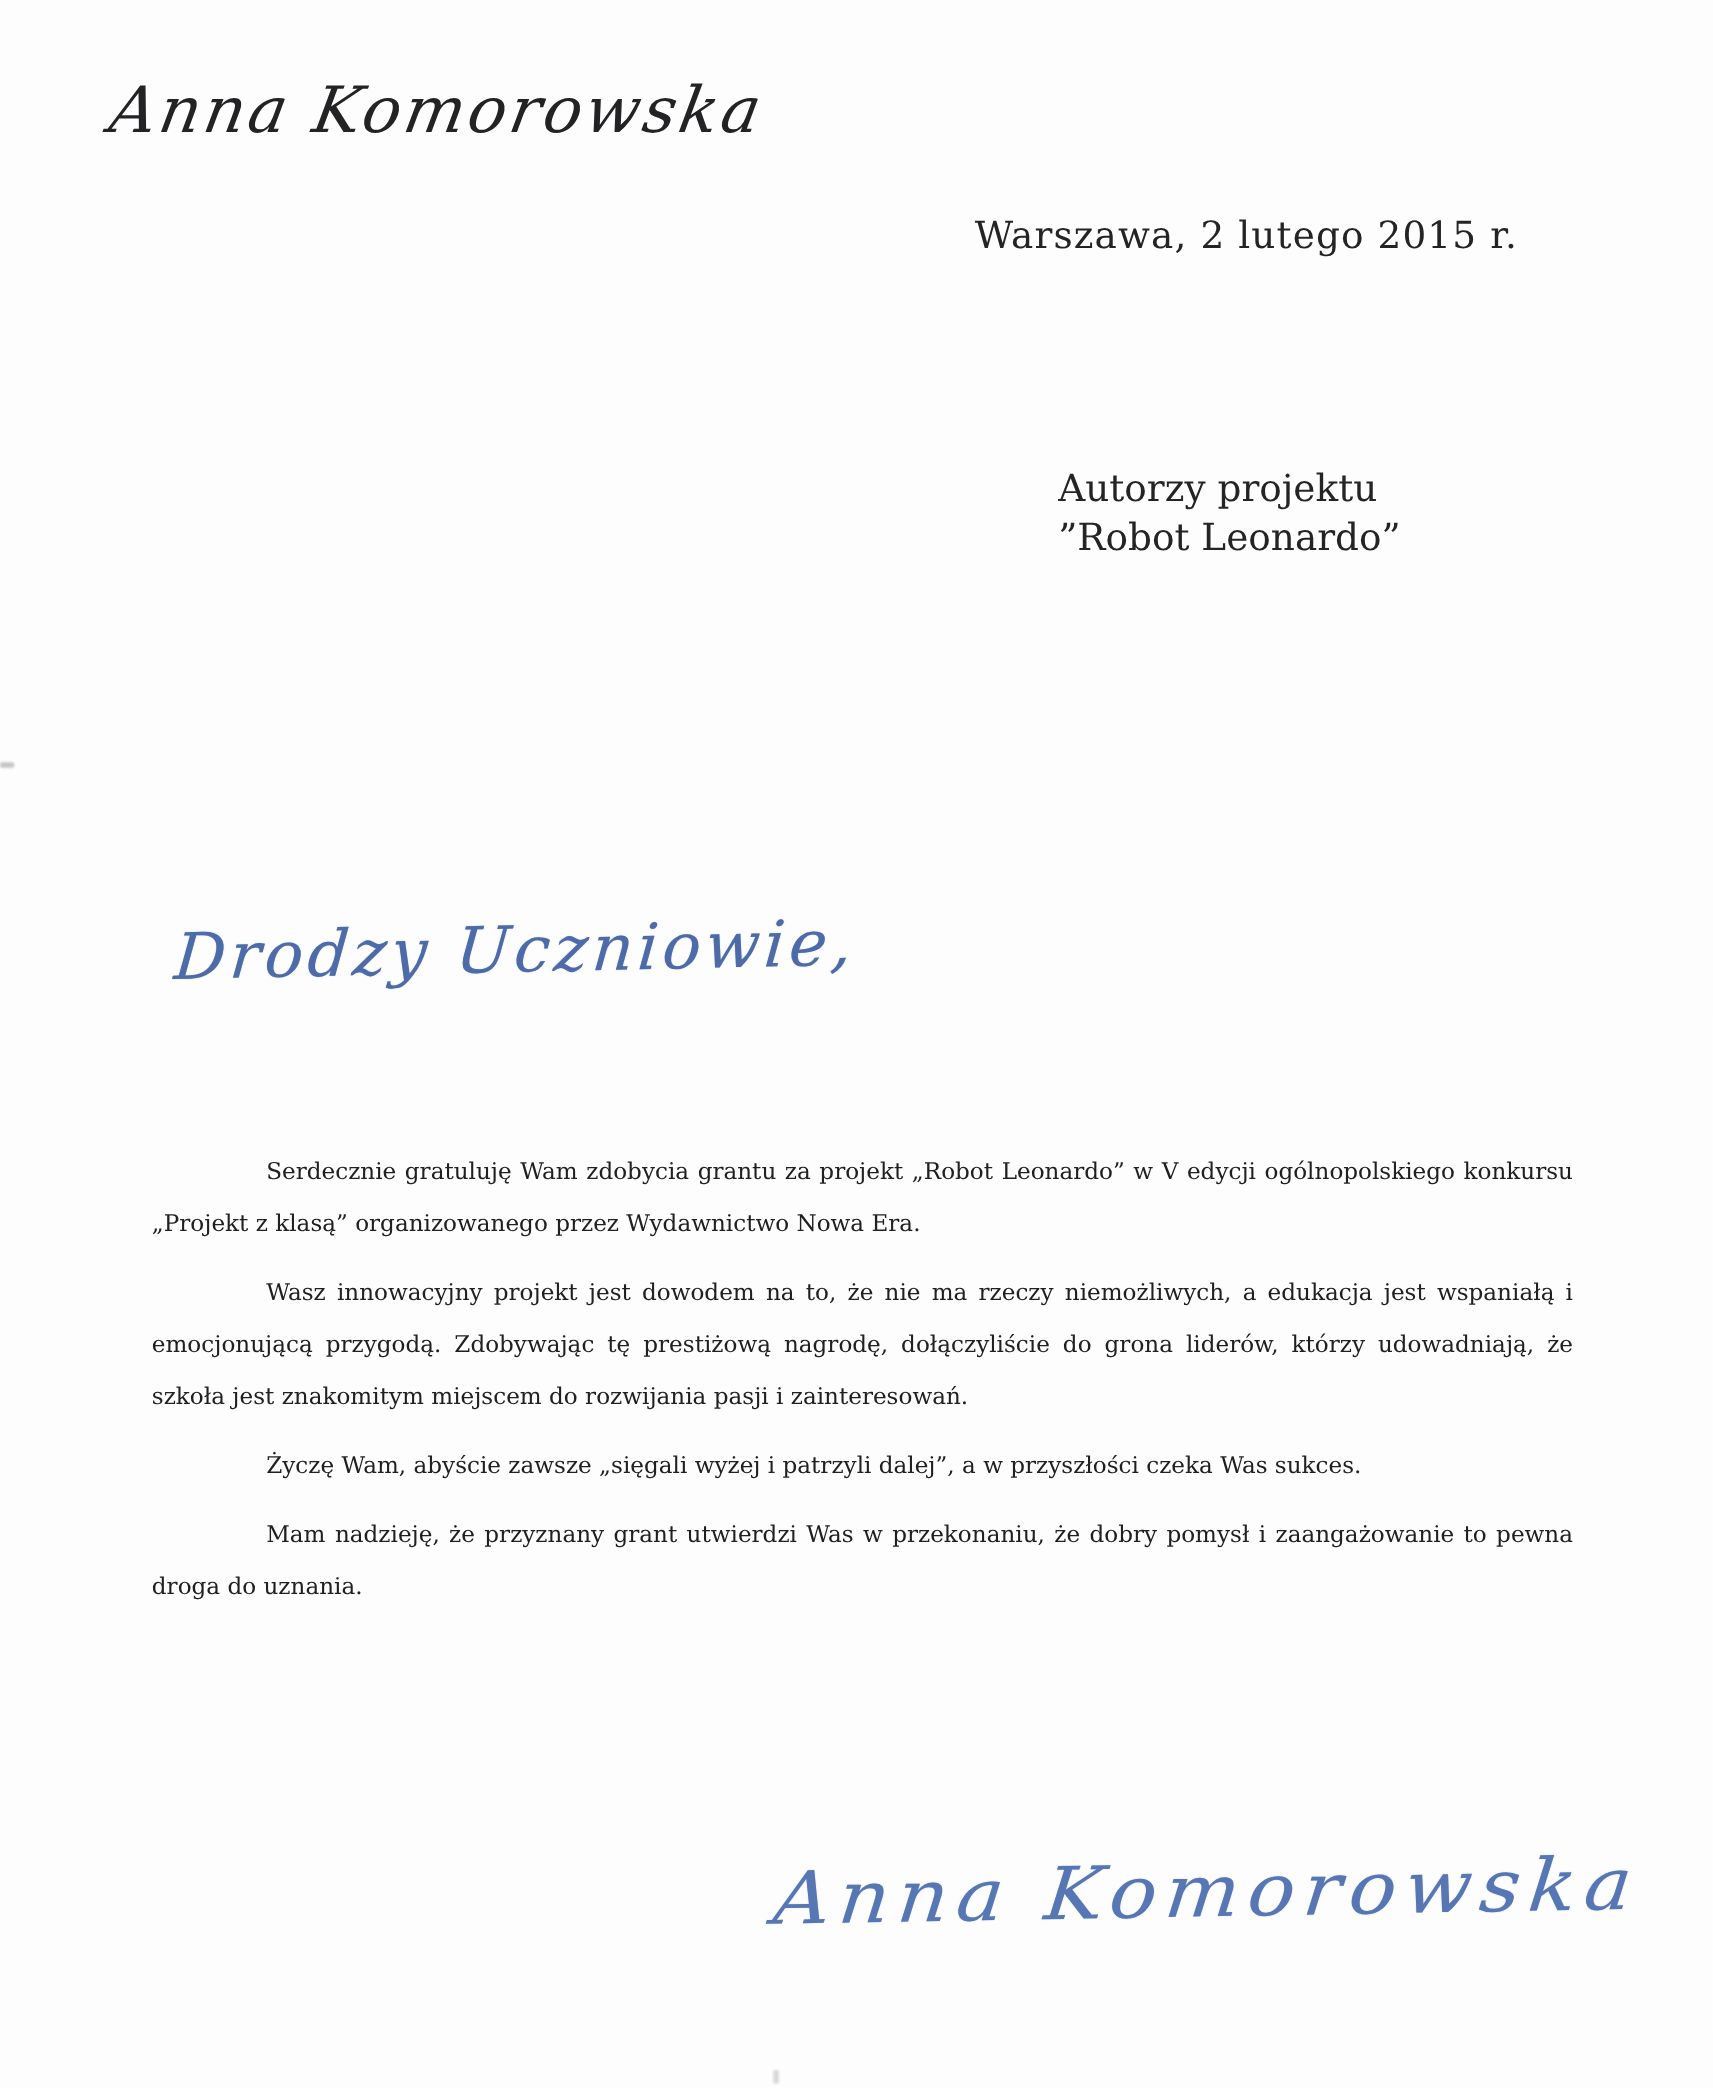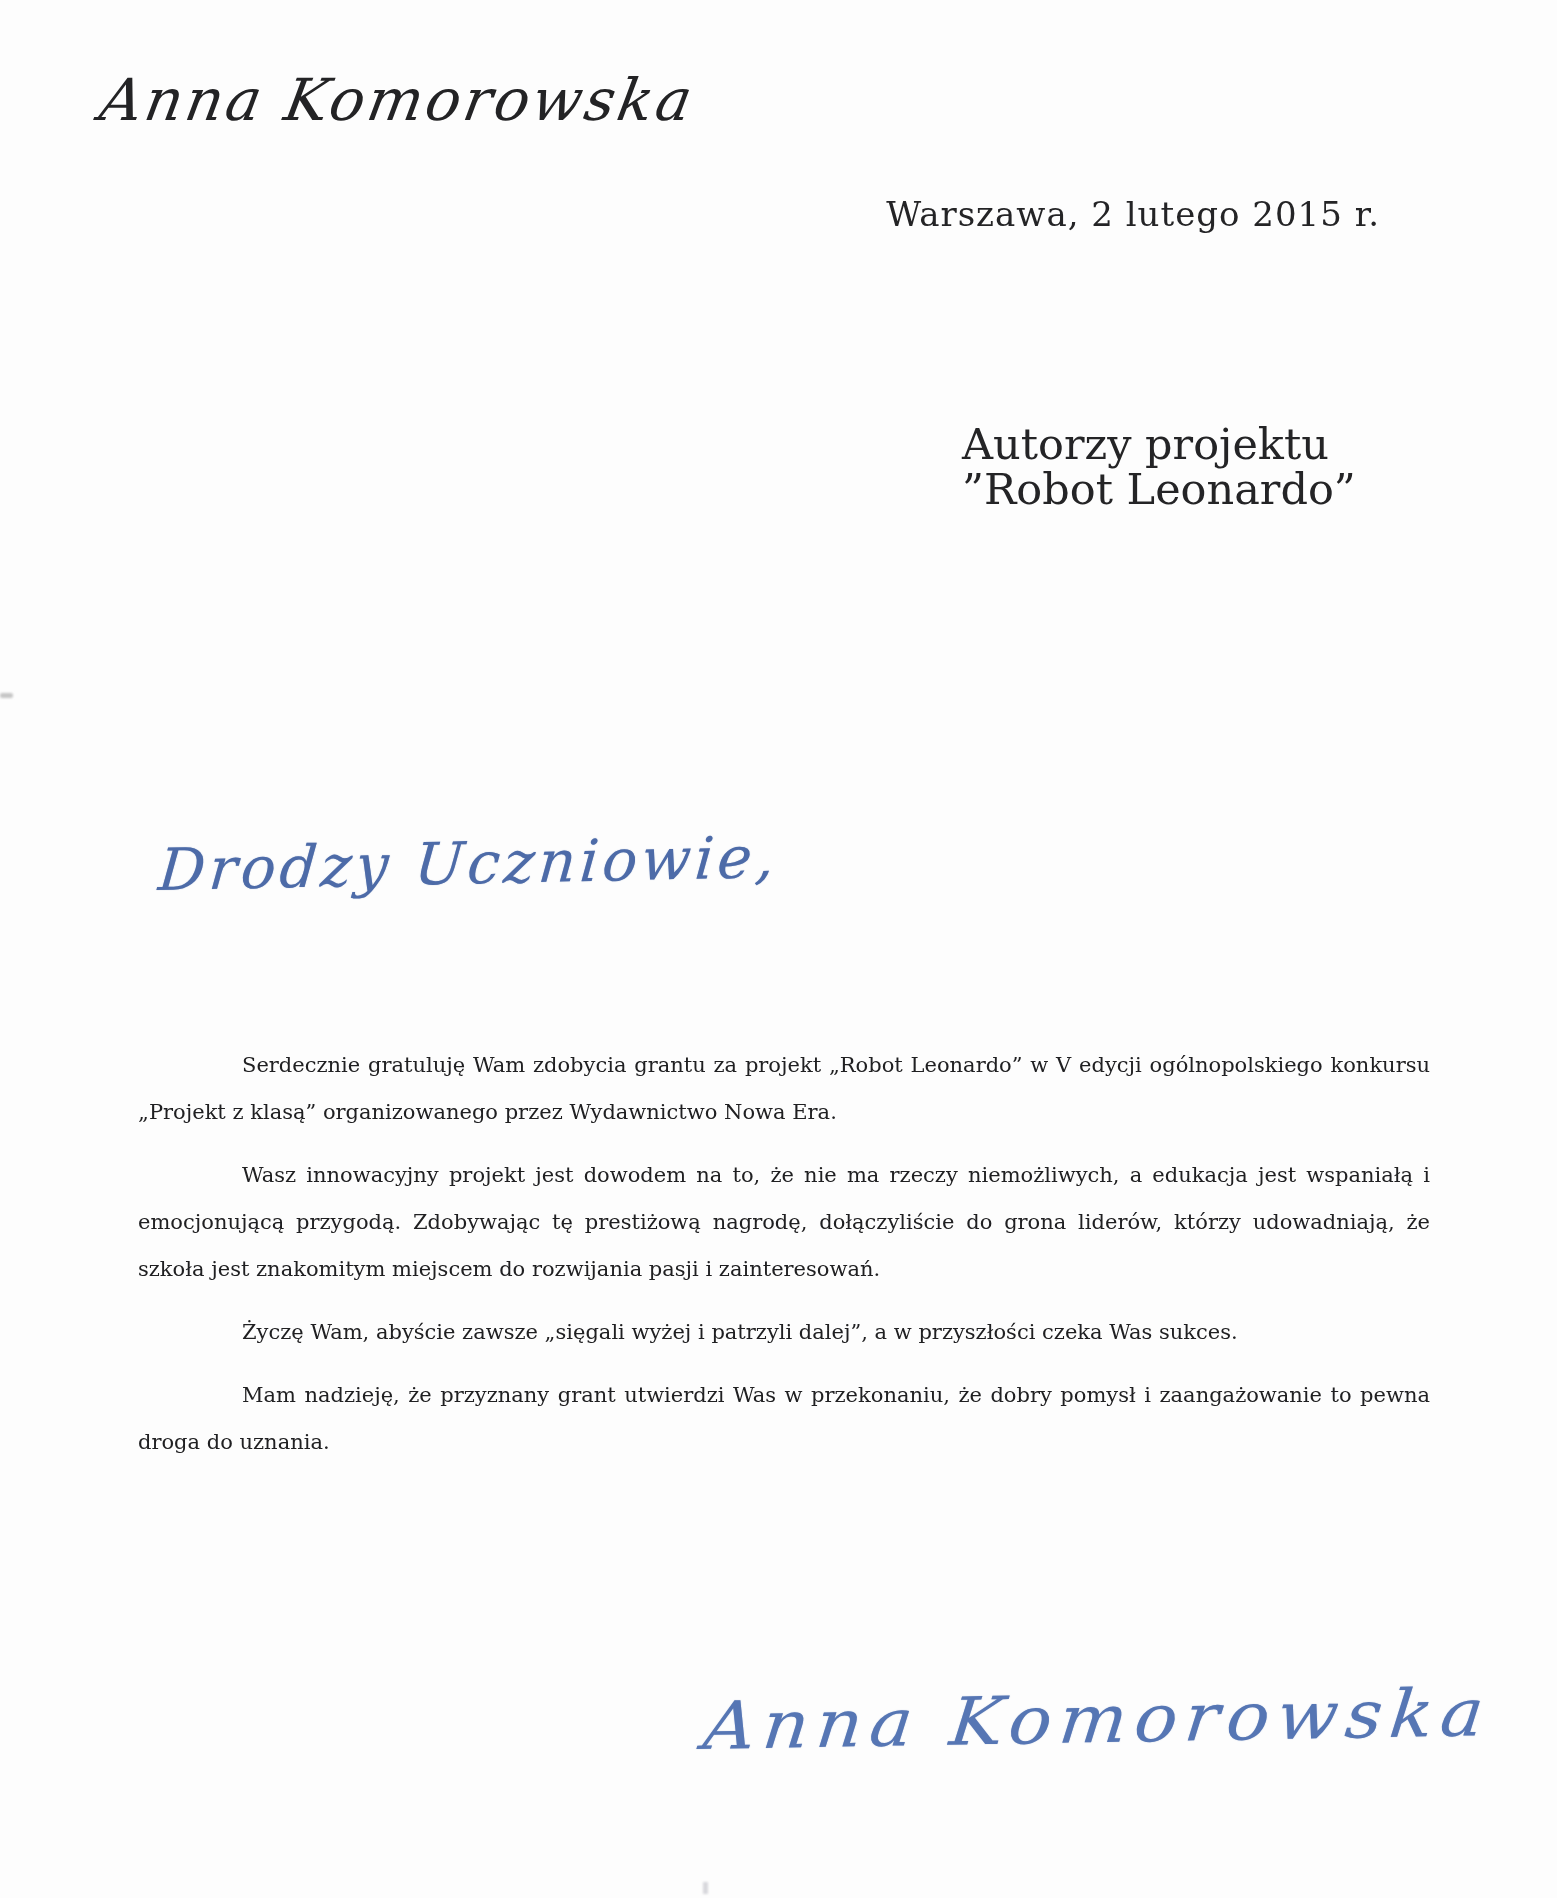--- a/index.html
+++ b/index.html
@@ -42,21 +42,21 @@
     letter-spacing: 1px;
     color: #242426;
     white-space: nowrap;
   }
 
   
   .recipient {
     position: absolute;
     left: 962px;
     top: 422px;
-    font-size: 43px;
+    font-size: 34px;
     line-height: 45px;
     color: #242426;
   }
   .recipient div { white-space: nowrap; }
 
   
   .salutation {
     position: absolute;
     left: 156px;
     top: 836px;

